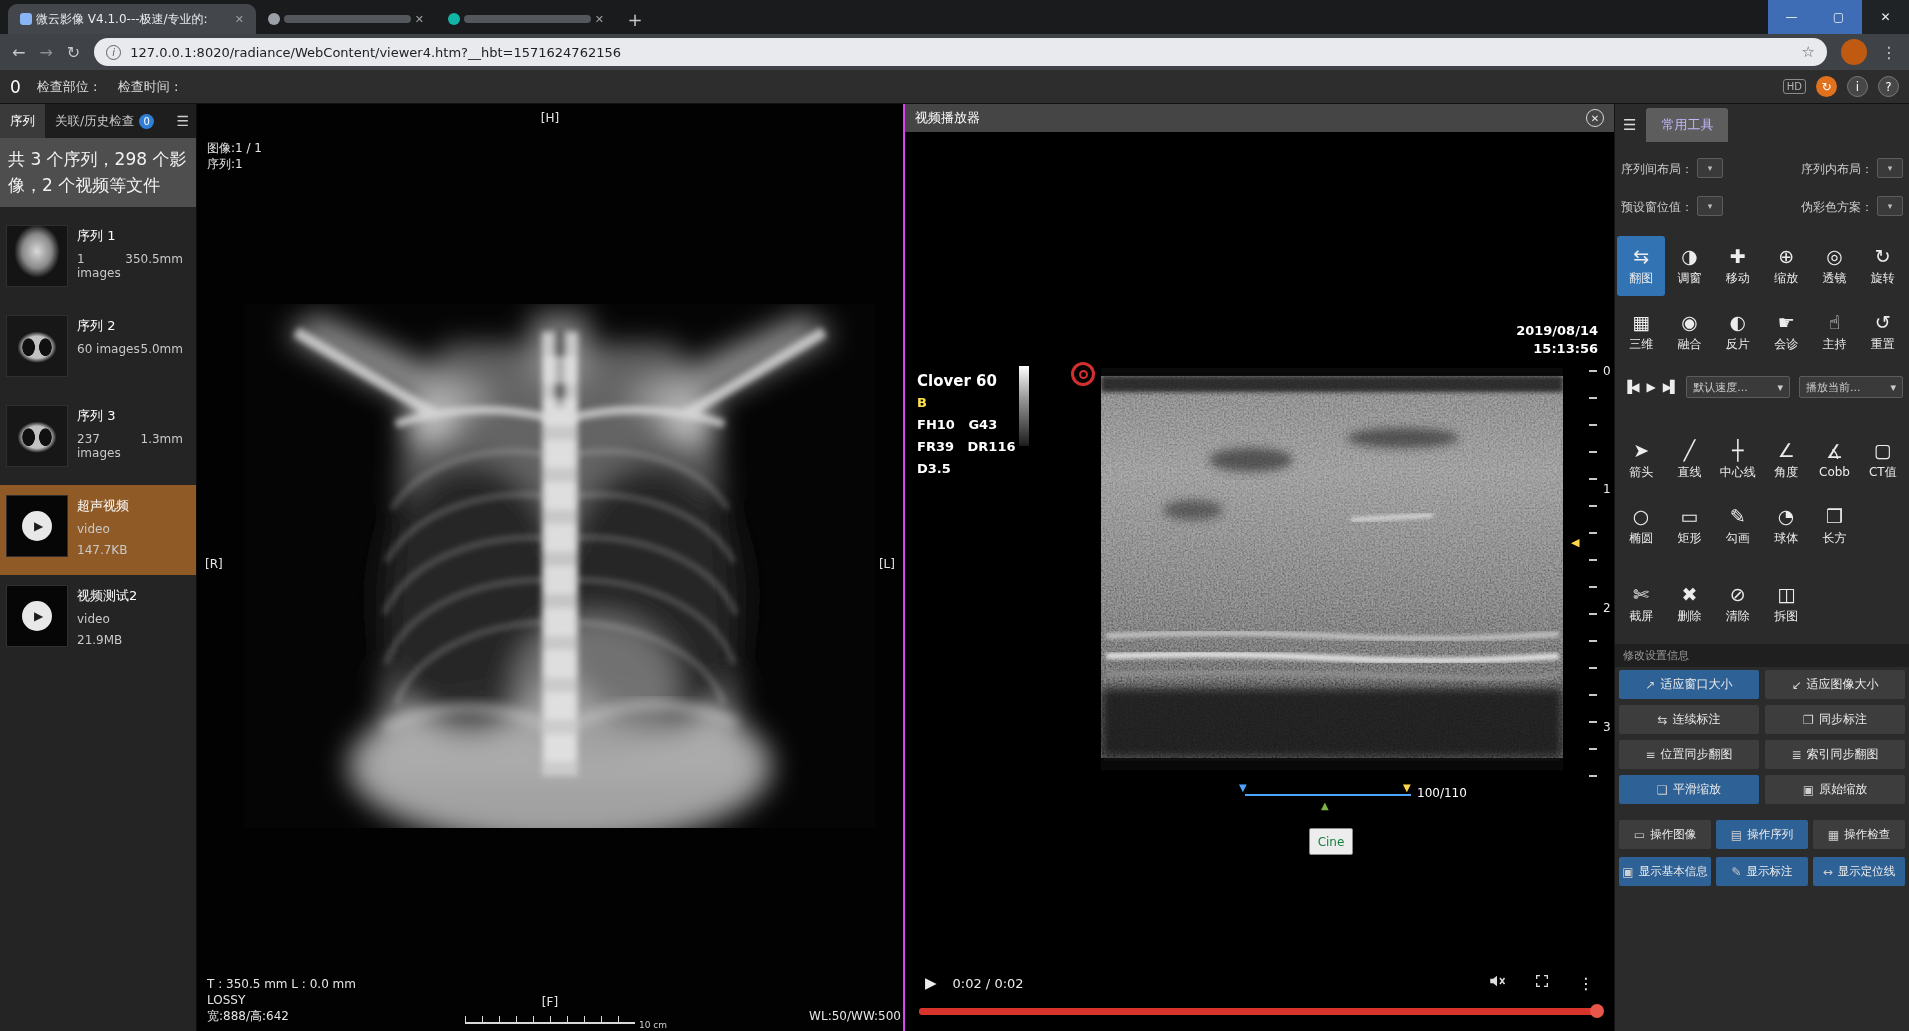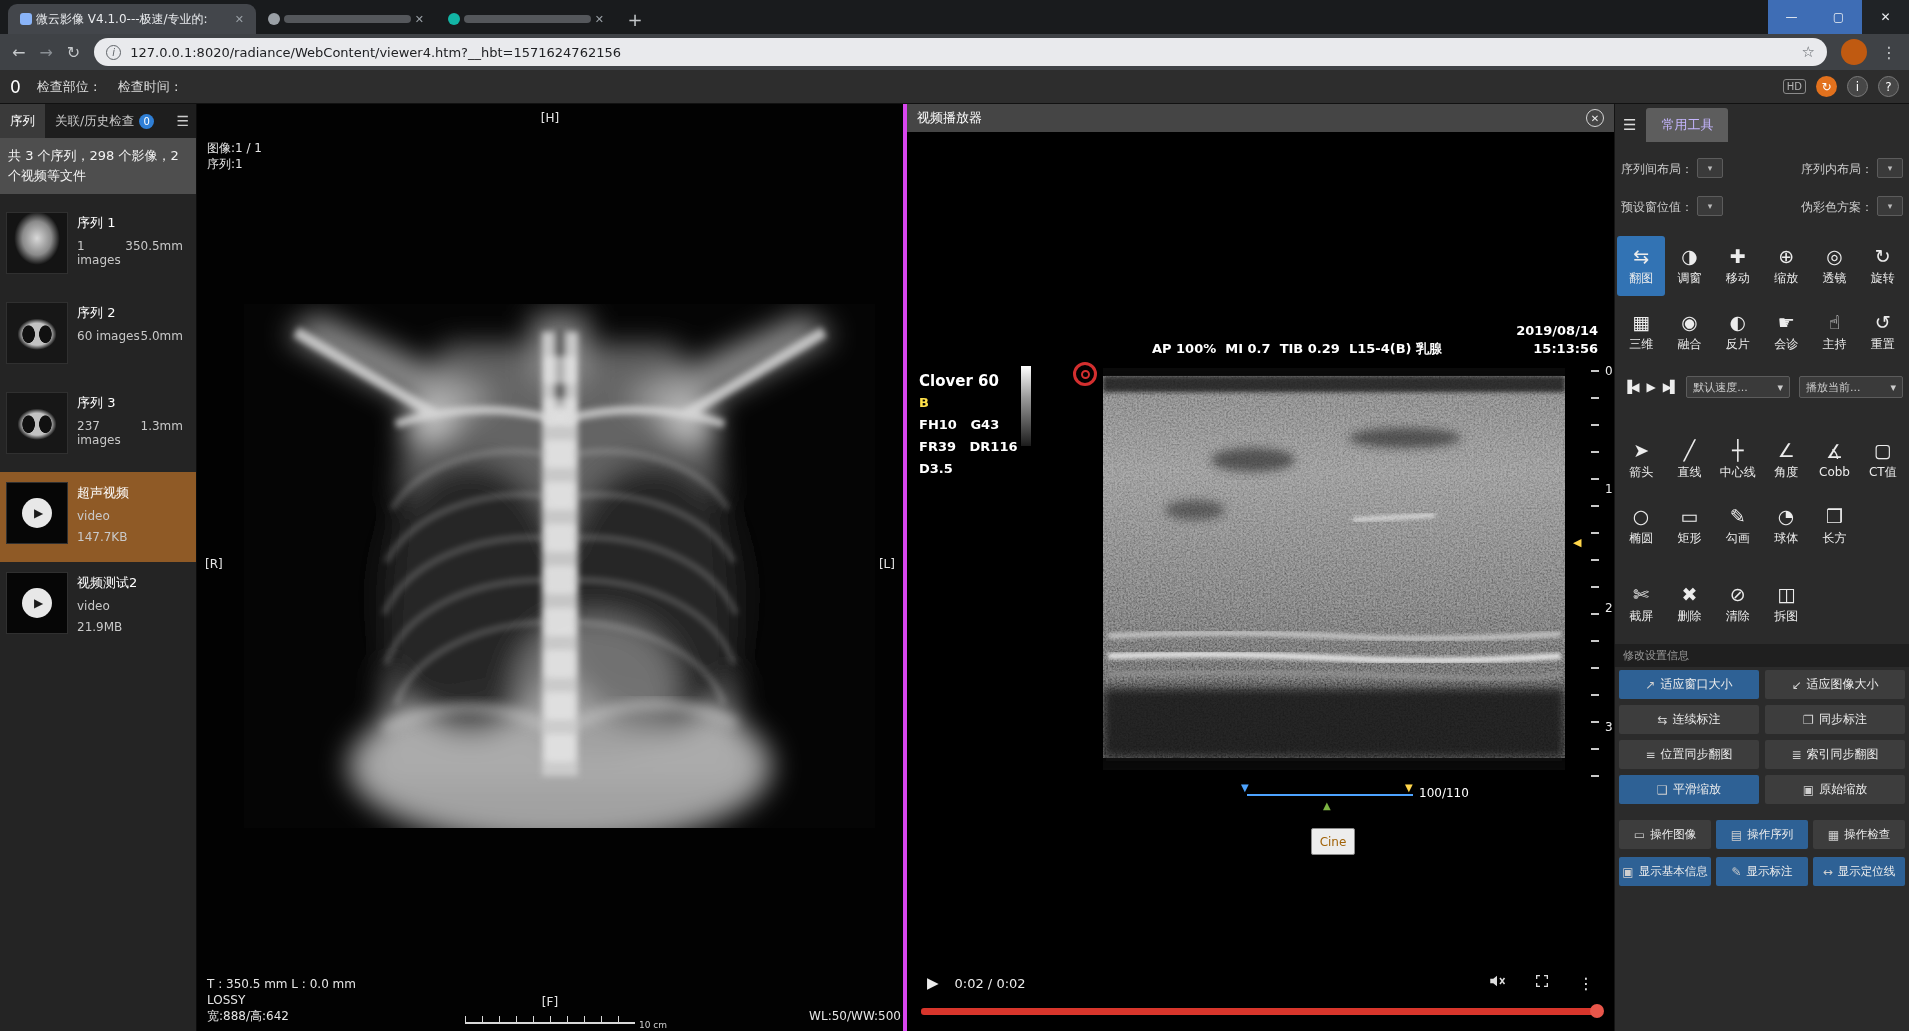--- a/index.html
+++ b/index.html
@@ -45,31 +45,31 @@
   .ab-icons{margin-left:auto;display:flex;gap:10px;align-items:center}
   .ab-hd{border:1px solid #8a8a8a;color:#b5b5b5;font-size:10px;padding:1px 3px;border-radius:3px}
   .ab-circle{width:21px;height:21px;border-radius:50%;display:flex;align-items:center;
     justify-content:center;font-size:12px;color:#fff}
   .ab-circle.orange{background:#e2711d}
   .ab-circle.dark{background:#474747;border:1px solid #7a7a7a}
 
   
   .sidebar{position:absolute;left:0;top:104px;width:197px;bottom:0;background:#242424}
   .viewer{position:absolute;left:196px;top:104px;width:707px;bottom:0;background:#020202;border-left:1px solid #0c0c0c}
-  .vpanel{position:absolute;left:903px;top:104px;width:711px;bottom:0;background:#000;border-left:4px solid #d946ef}
+  .vpanel{position:absolute;left:903px;top:104px;width:711px;bottom:0;background:#000;border-left:2px solid #d946ef}
   .tpanel{position:absolute;left:1614px;top:104px;width:295px;bottom:0;background:#2b2b2b;border-left:1px solid #141414}
 
   
   .sb-tabs{display:flex;align-items:center;height:34px;background:#1e1e1e;font-size:12.5px}
   .sb-tab{padding:0 10px;height:34px;display:flex;align-items:center;gap:5px;color:#c9c9c9}
   .sb-tab.series{background:#3a3a3a;color:#fff}
   .badge{background:#2f7fd6;color:#fff;border-radius:50%;width:15px;height:15px;font-size:10px;
     display:flex;align-items:center;justify-content:center}
   .sb-menu{margin-left:auto;padding:0 8px;color:#ccc;font-size:14px}
-  .sb-summary{background:#4e4e4e;color:#f2f2f2;font-size:13px;padding:8px;line-height:1.55}
+  .sb-summary{background:#4e4e4e;color:#f2f2f2;font-size:17px;padding:8px;line-height:1.55}
   .sb-list{margin-top:8px}
   .sb-item{display:flex;gap:9px;padding:10px 6px;height:90px;align-items:flex-start}
   .sb-item.selected{background:#8f5a26}
   .thumb{width:62px;height:62px;background:#000;flex:none;border:1px solid #303030}
   .t1{background:radial-gradient(ellipse 24px 28px at 50% 42%,#d8d8d8,#8a8a8a 60%,#141414 95%)}
   .t2,.t3{background:
     radial-gradient(ellipse 10px 14px at 36% 52%,#101010 60%,transparent 66%),
     radial-gradient(ellipse 10px 14px at 64% 52%,#101010 60%,transparent 66%),
     radial-gradient(ellipse 25px 20px at 50% 52%,#c2c2c2 55%,#171717 78%)}
   .thumb.play{display:flex;align-items:center;justify-content:center;background:#060606}
@@ -110,21 +110,21 @@
   .ussvg{position:absolute;left:196px;top:236px}
   .depth{position:absolute;left:684px;top:238px;width:8px;height:424px;
     background:repeating-linear-gradient(to bottom,#c9c9c9 0 2px,transparent 2px 27px)}
   .depth-num{position:absolute;left:698px;font-size:12px;color:#ececec}
   .dmark{position:absolute;left:666px;top:404px;color:#ffd54a;font-size:11px}
   .mline{position:absolute;left:340px;top:662px;width:166px;height:2px;background:#4da3ff}
   .mtri{position:absolute;top:650px;font-size:10px;color:#4da3ff}
   .mtext{position:absolute;left:512px;top:654px;font-size:12px;color:#fff}
   .gmark{position:absolute;left:416px;top:668px;color:#7cb342;font-size:10px}
   .cine{position:absolute;left:404px;top:696px;width:44px;height:27px;background:#ededed;
-    border:1px solid #8a8a8a;border-radius:2px;color:#a16207;font-size:12px;
+    border:1px solid #8a8a8a;border-radius:2px;color:#15803d;font-size:12px;
     display:flex;align-items:center;justify-content:center}
   .vc{position:absolute;left:0;right:0;top:834px;height:34px;display:flex;align-items:center;
     gap:16px;padding:0 20px;color:#ececec}
   .vc-right{margin-left:auto;display:flex;align-items:center;gap:28px}
   .vc-time{font-size:13px}
   .vc-play{font-size:15px}
   .vc-dots{font-size:16px}
   .vprog{position:absolute;left:14px;right:14px;top:876px;height:7px;background:#d7352b;border-radius:3px}
   .vknob{position:absolute;right:10px;top:872px;width:14px;height:14px;border-radius:50%;background:#e8564a}
 
@@ -401,21 +401,20 @@
         <ellipse cx="150" cy="92" rx="42" ry="12" fill="#202020" opacity="0.6" filter="url(#ub5)"></ellipse>
         <ellipse cx="302" cy="70" rx="56" ry="10" fill="#242424" opacity="0.6" filter="url(#ub5)"></ellipse>
         <ellipse cx="92" cy="142" rx="30" ry="10" fill="#1e1e1e" opacity="0.5" filter="url(#ub5)"></ellipse>
         <path d="M250,152 L332,147" stroke="#e8e8e8" stroke-width="4" filter="url(#ub2)" opacity="0.9"></path>
         <path d="M5,268 Q120,262 230,268 T458,266" stroke="#cdcdcd" stroke-width="5" fill="none" filter="url(#ub2)" opacity="0.95"></path>
         <path d="M5,288 Q120,284 230,290 T458,288" stroke="#e6e6e6" stroke-width="6" fill="none" filter="url(#ub2)"></path>
         <path d="M5,306 Q150,302 300,308 T458,304" stroke="#9a9a9a" stroke-width="4" fill="none" filter="url(#ub2)" opacity="0.8"></path>
         <rect x="0" y="320" width="462" height="70" fill="#141414" opacity="0.85" filter="url(#ub5)"></rect>
       </svg>
 
-      <div class="us-head">AP 100%  MI 0.7  TIB 0.29  L15-4(B) 乳腺</div>
       <div class="us-dt">
         <div>2019/08/14</div>
         <div>15:13:56</div>
       </div>
       <div class="us-dev">
         <div class="devname">Clover 60</div>
         <div class="mode">B</div>
         <div>FH10   G43</div>
         <div>FR39   DR116</div>
         <div>D3.5</div>

